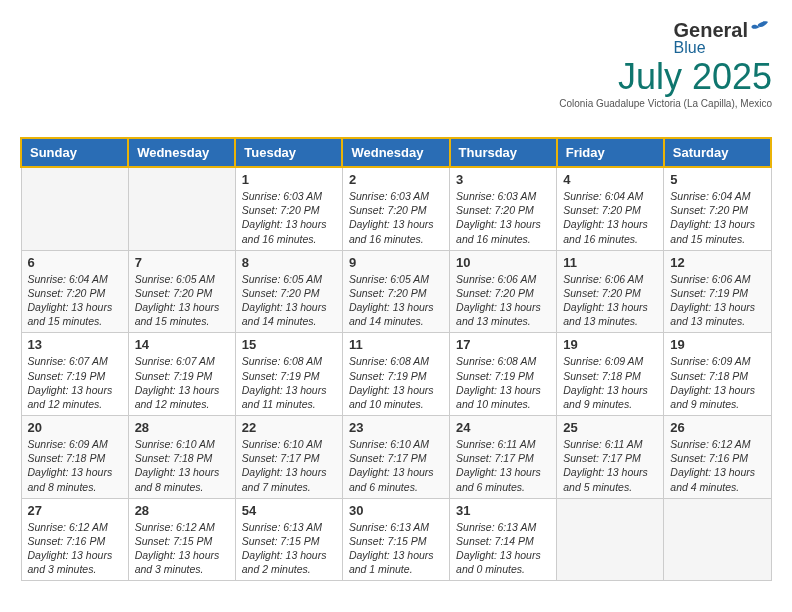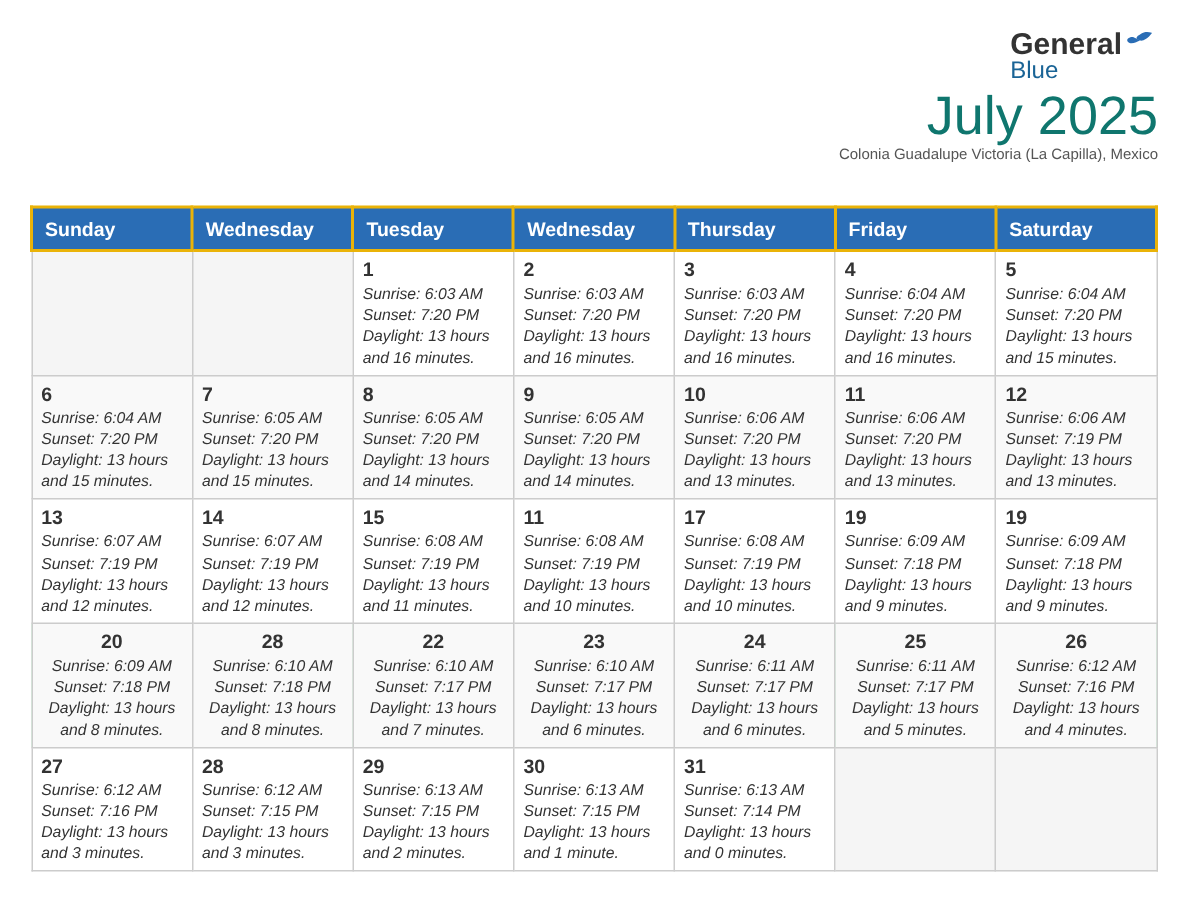--- a/index.html
+++ b/index.html
@@ -251,21 +251,21 @@
 and 9 minutes.</div>
         </td>
         <td>
           <div class="day-num">19</div>
           <div class="day-info" style="white-space: pre-line;">Sunrise: 6:09 AM
 Sunset: 7:18 PM
 Daylight: 13 hours
 and 9 minutes.</div>
         </td>
       </tr>
-      <tr style="background: #86efac; text-align: center;">
+      <tr style="background: #86efac;">
         <td>
           <div class="day-num">20</div>
           <div class="day-info" style="white-space: pre-line;">Sunrise: 6:09 AM
 Sunset: 7:18 PM
 Daylight: 13 hours
 and 8 minutes.</div>
         </td>
         <td>
           <div class="day-num">28</div>
           <div class="day-info" style="white-space: pre-line;">Sunrise: 6:10 AM
@@ -318,21 +318,21 @@
 and 3 minutes.</div>
         </td>
         <td>
           <div class="day-num">28</div>
           <div class="day-info" style="white-space: pre-line;">Sunrise: 6:12 AM
 Sunset: 7:15 PM
 Daylight: 13 hours
 and 3 minutes.</div>
         </td>
         <td>
-          <div class="day-num">29</div>
+          <div class="day-num">54</div>
           <div class="day-info" style="white-space: pre-line;">Sunrise: 6:13 AM
 Sunset: 7:15 PM
 Daylight: 13 hours
 and 2 minutes.</div>
         </td>
         <td>
           <div class="day-num">30</div>
           <div class="day-info" style="white-space: pre-line;">Sunrise: 6:13 AM
 Sunset: 7:15 PM
 Daylight: 13 hours

